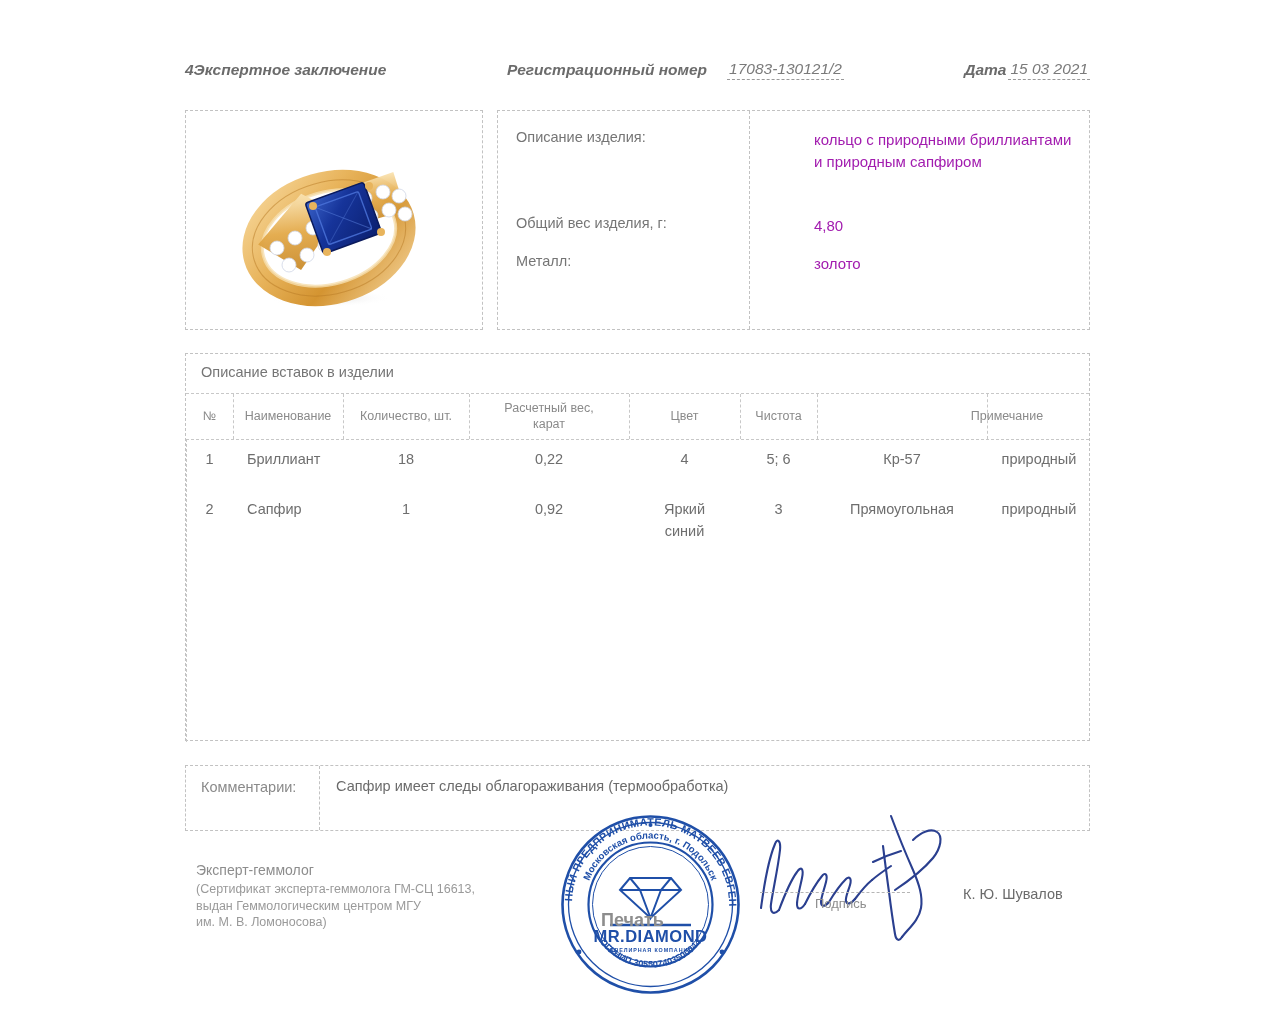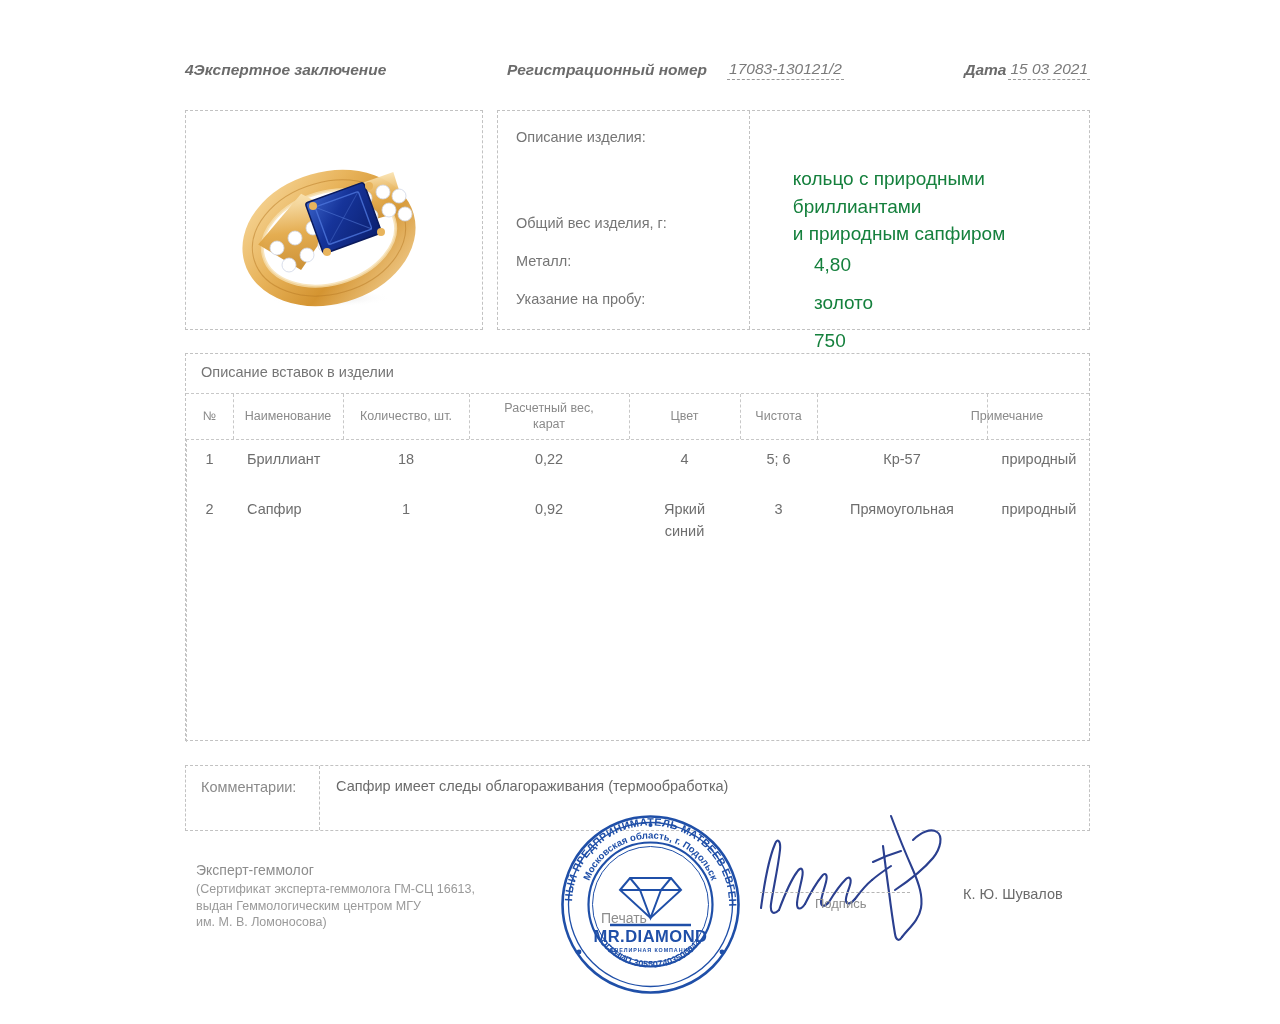--- a/index.html
+++ b/index.html
@@ -131,24 +131,23 @@
   .spec-label {
     width: 251px;
     box-sizing: border-box;
     padding-left: 18px;
     font-size: 14.5px;
     color: #757575;
   }
   .spec-value {
     box-sizing: border-box;
     padding-left: 18px;
-    font-size: 19px;
-    color: #15803d;
+    font-size: 15px;
+    color: #a21caf;
     line-height: 1.45;
-    margin-top: 36px;
   }
 
   
   .table-box {
     position: absolute;
     left: 185px;
     top: 353px;
     width: 905px;
     height: 388px;
     border: 1px dashed #c2c2c2;
@@ -306,22 +305,23 @@
     position: absolute;
     left: 548px;
     top: 802px;
     width: 205px;
     height: 205px;
   }
   .stamp-label {
     position: absolute;
     left: 601px;
     top: 910px;
-    font-size: 14px;
+    font-size: 18px;
     color: #8d8d8d;
+    font-weight: bold;
   }
 </style>
 </head>
 <body>
 
 <div class="page">
 
   <div class="header">
     <div class="hdr-title">4Экспертное заключение</div>
 
@@ -416,24 +416,20 @@
     <div class="spec-row" style="top:104px;">
       <div class="spec-label">Общий вес изделия, г:</div>
       <div class="spec-value">4,80</div>
     </div>
 
     <div class="spec-row" style="top:142px;">
       <div class="spec-label">Металл:</div>
       <div class="spec-value">золото</div>
     </div>
 
-    <div class="spec-row" style="top:180px;">
-      <div class="spec-label">Указание на пробу:</div>
-      <div class="spec-value">750</div>
-    </div>
   </div>
 
   <div class="table-box">
     <div class="table-caption">Описание вставок в изделии</div>
 
     <div class="tbl-hline" style="top:39px;"></div>
     <div class="tbl-hline" style="top:85px;"></div>
 
     <div class="tbl-vline" style="left:47px;  top:40px; height:45px;"></div>
     <div class="tbl-vline" style="left:157px; top:40px; height:45px;"></div>

